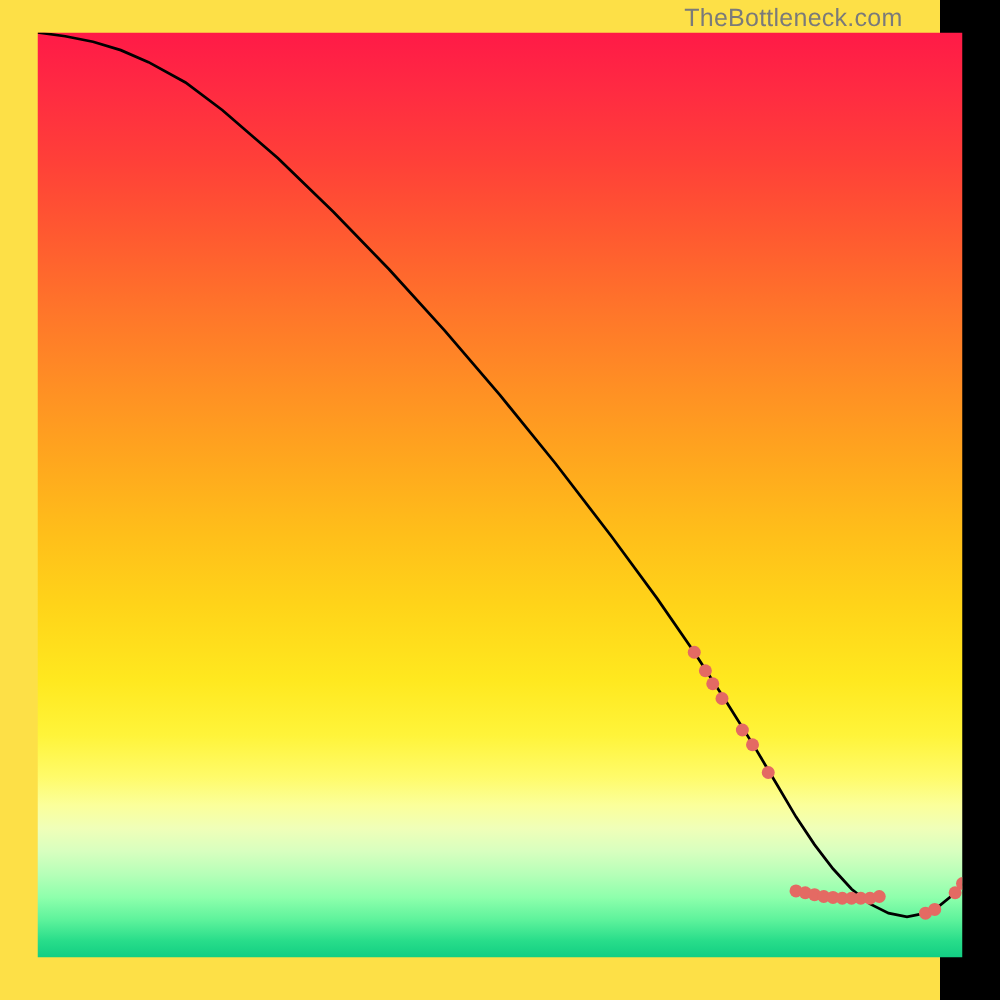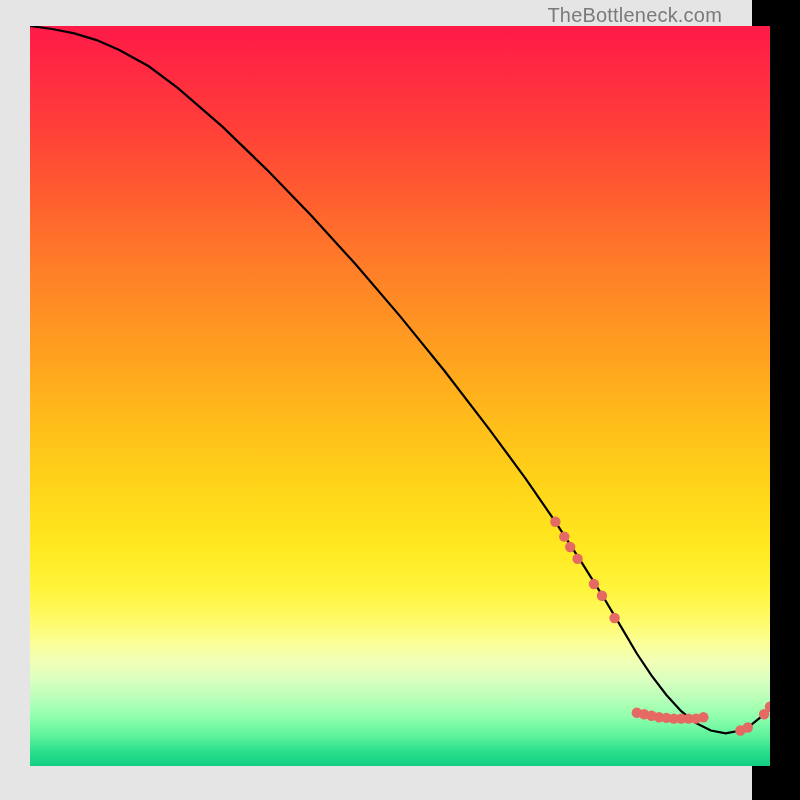--- a/index.html
+++ b/index.html
@@ -8,21 +8,21 @@
     width: 800px;
     height: 800px;
     background: #000;
     overflow: hidden;
     font-family: Arial, Helvetica, sans-serif;
   }
   .stage {
     position: relative;
     width: 752px;
     height: 800px;
-    background: #e5e5e5;
+    background: #fde047;
   }
   .plot {
     position: absolute;
     left: 30px;
     top: 26px;
     width: 740px;
     height: 740px;
     overflow: hidden;
   }
   .gradient {

